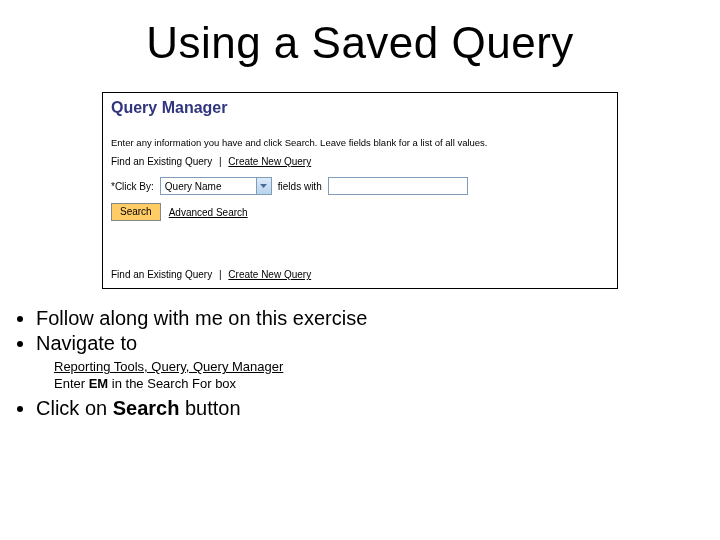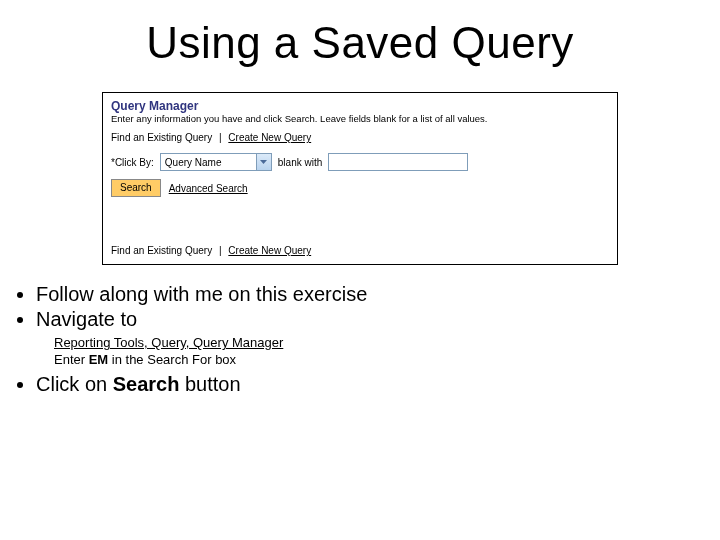--- a/index.html
+++ b/index.html
@@ -25,22 +25,22 @@
     background: #fff;
     font-family: Arial, sans-serif;
     font-size: 10px;
     color: #000;
     padding: 6px 8px 8px 8px;
     position: relative;
   }
   .qm-title {
     color: #30357f;
     font-weight: 700;
-    font-size: 12px;
-    margin-bottom: 0;
+    font-size: 16px;
+    margin-bottom: 20px;
   }
   .qm-instr {
     font-size: 9.5px;
     margin-bottom: 8px;
   }
   .qm-links { font-size: 10px; margin-bottom: 10px; }
   .qm-links .sep { margin: 0 4px; }
   .qm-links a { color: #000; text-decoration: underline; cursor: pointer; }
   .qm-links .plain { text-decoration: none; }
   .search-row {
@@ -127,21 +127,21 @@
   <div class="search-row">
     <span class="search-label">*Click By:</span>
     <div class="dropdown">
       <span>Query Name</span>
       <span class="chev">
         <svg width="7" height="4" viewBox="0 0 7 4">
             <polygon points="0,0 7,0 3.5,4" fill="#4a6a99"></polygon>
           </svg>
       </span>
     </div>
-    <span class="begins">blank with</span>
+    <span class="begins">fields with</span>
     <div class="textfield"></div>
   </div>
   <div class="btn-row">
     <button class="search-btn">Search</button>
     <span class="adv">Advanced Search</span>
   </div>
   <div class="qm-links2">
     <span class="plain">Find an Existing Query</span>
     <span class="sep">|</span>
     <a>Create New Query</a>

